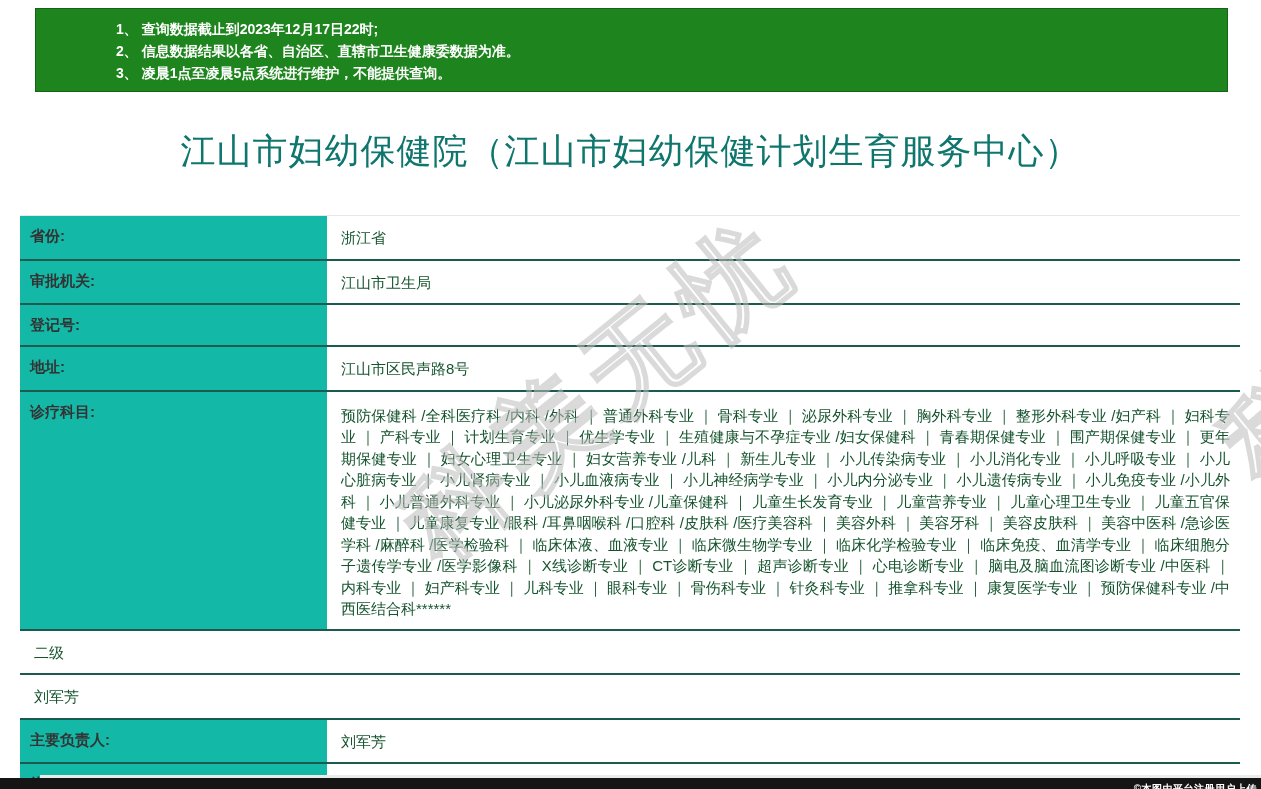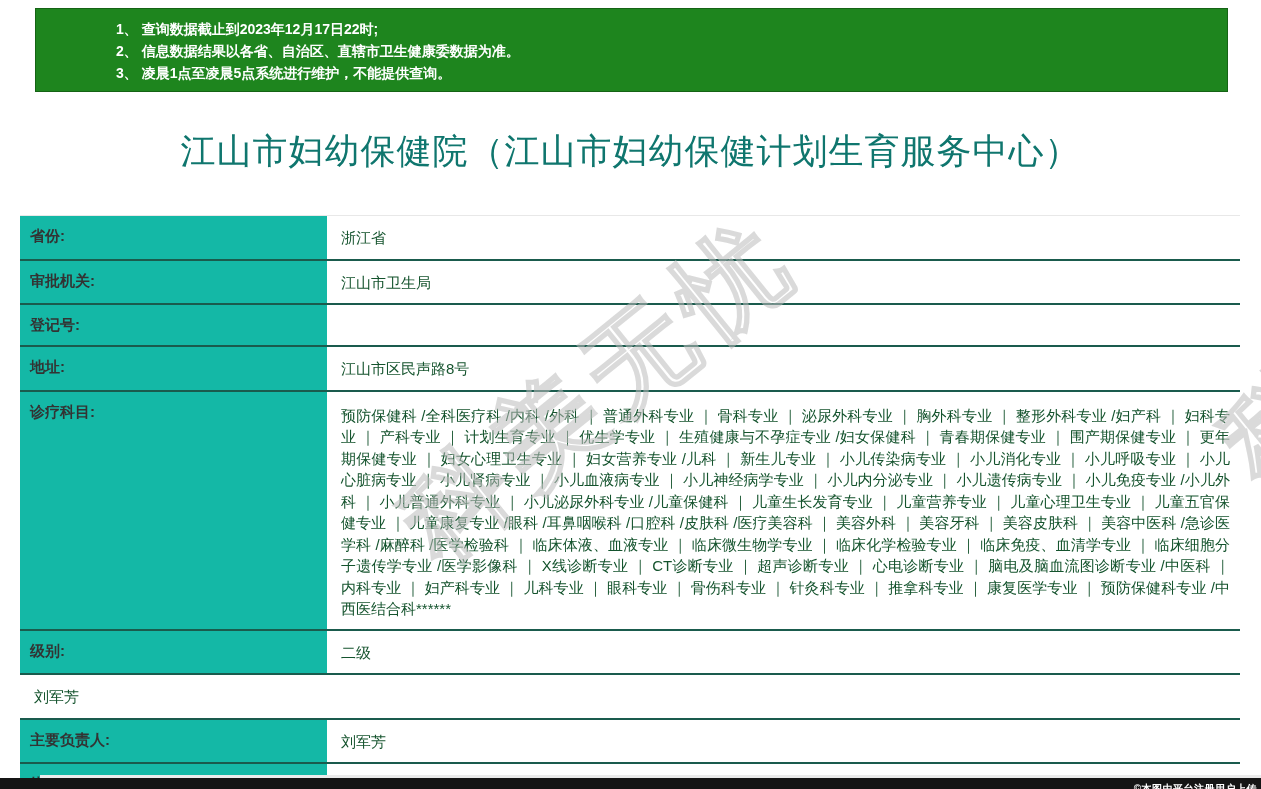--- a/index.html
+++ b/index.html
@@ -107,21 +107,20 @@
     <div class="cell-label">地址:</div>
     <div class="cell-value">江山市区民声路8号</div>
   </div>
 
   <div class="info-row row-subjects">
     <div class="cell-label">诊疗科目:</div>
     <div class="cell-value">预防保健科 /全科医疗科 /内科 /外科 ｜ 普通外科专业 ｜ 骨科专业 ｜ 泌尿外科专业 ｜ 胸外科专业 ｜ 整形外科专业 /妇产科 ｜ 妇科专业 ｜ 产科专业 ｜ 计划生育专业 ｜ 优生学专业 ｜ 生殖健康与不孕症专业 /妇女保健科 ｜ 青春期保健专业 ｜ 围产期保健专业 ｜ 更年期保健专业 ｜ 妇女心理卫生专业 ｜ 妇女营养专业 /儿科 ｜ 新生儿专业 ｜ 小儿传染病专业 ｜ 小儿消化专业 ｜ 小儿呼吸专业 ｜ 小儿心脏病专业 ｜ 小儿肾病专业 ｜ 小儿血液病专业 ｜ 小儿神经病学专业 ｜ 小儿内分泌专业 ｜ 小儿遗传病专业 ｜ 小儿免疫专业 /小儿外科 ｜ 小儿普通外科专业 ｜ 小儿泌尿外科专业 /儿童保健科 ｜ 儿童生长发育专业 ｜ 儿童营养专业 ｜ 儿童心理卫生专业 ｜ 儿童五官保健专业 ｜ 儿童康复专业 /眼科 /耳鼻咽喉科 /口腔科 /皮肤科 /医疗美容科 ｜ 美容外科 ｜ 美容牙科 ｜ 美容皮肤科 ｜ 美容中医科 /急诊医学科 /麻醉科 /医学检验科 ｜ 临床体液、血液专业 ｜ 临床微生物学专业 ｜ 临床化学检验专业 ｜ 临床免疫、血清学专业 ｜ 临床细胞分子遗传学专业 /医学影像科 ｜ X线诊断专业 ｜ CT诊断专业 ｜ 超声诊断专业 ｜ 心电诊断专业 ｜ 脑电及脑血流图诊断专业 /中医科 ｜ 内科专业 ｜ 妇产科专业 ｜ 儿科专业 ｜ 眼科专业 ｜ 骨伤科专业 ｜ 针灸科专业 ｜ 推拿科专业 ｜ 康复医学专业 ｜ 预防保健科专业 /中西医结合科******</div>
   </div>
 
   <div class="info-row">
-    <div class="cell-label">级别:</div>
     <div class="cell-value">二级</div>
   </div>
 
   <div class="info-row">
     <div class="cell-value">刘军芳</div>
   </div>
 
   <div class="info-row">
     <div class="cell-label">主要负责人:</div>
     <div class="cell-value">刘军芳</div>

